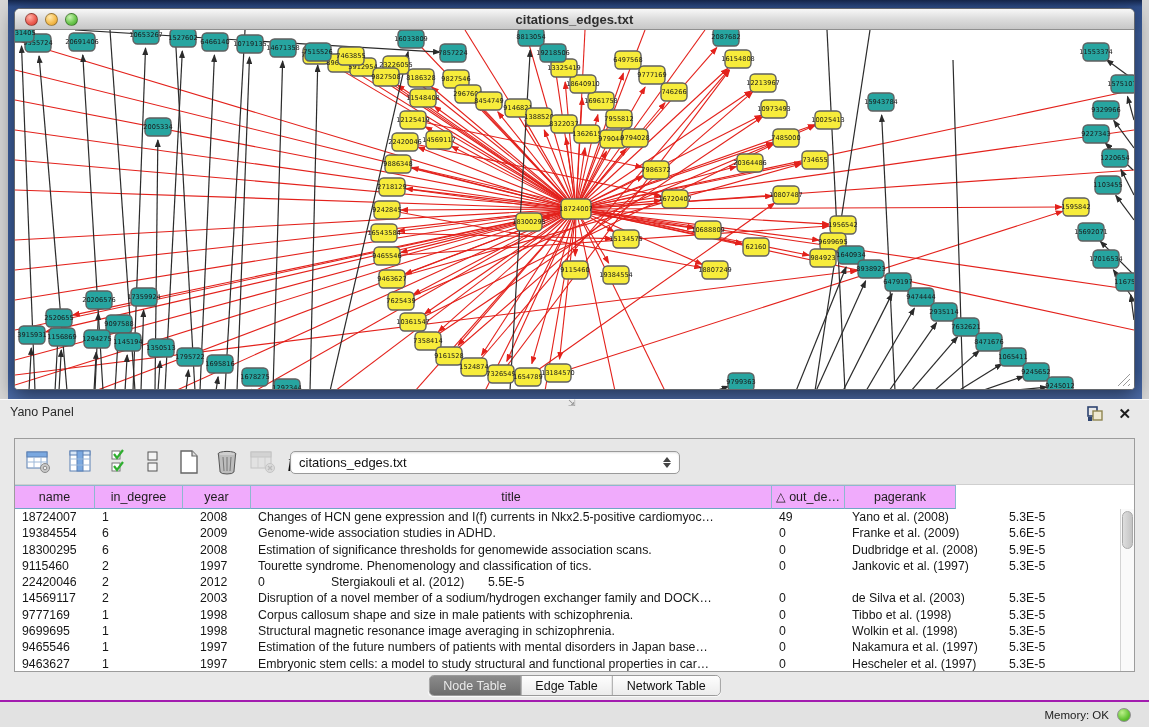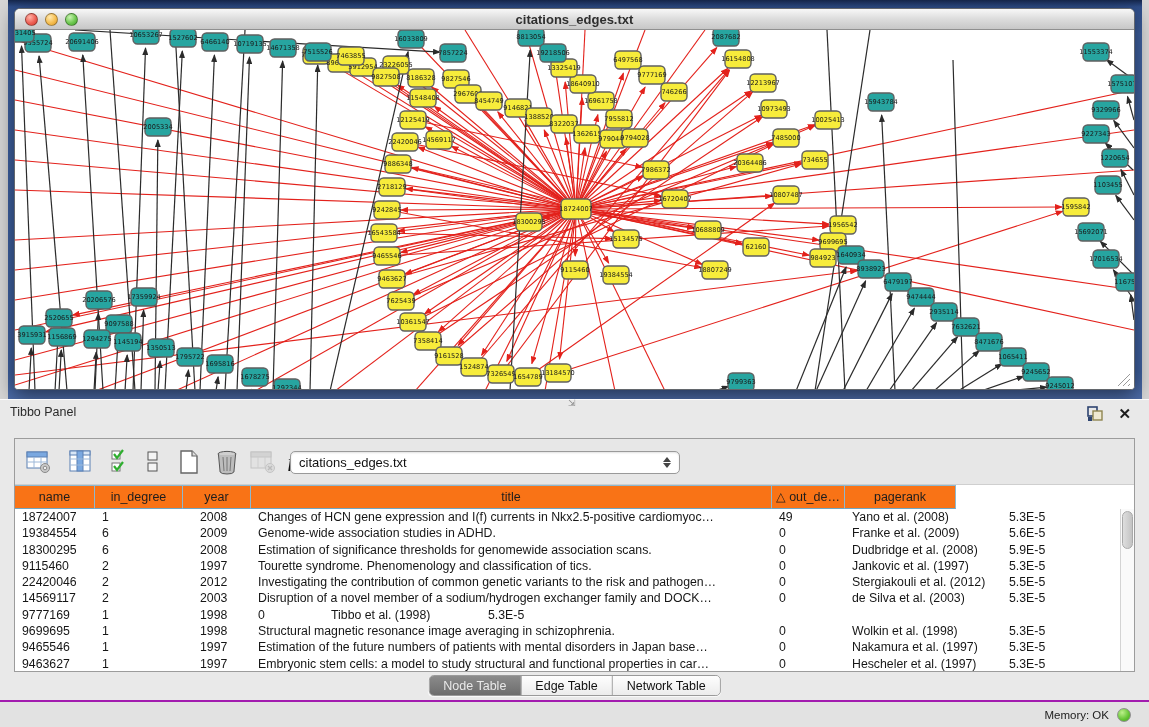--- a/index.html
+++ b/index.html
@@ -37,21 +37,21 @@
   .tbtn { position:absolute; top:7px; width:32px; height:32px; display:flex; align-items:center; justify-content:center; }
   .combo { position:absolute; left:275px; top:12px; width:390px; height:23px; background:#fff;
     border:1px solid #9a9a9a; border-radius:5px; font-size:13px; color:#111;
     display:flex; align-items:center; padding:0 8px; box-shadow:inset 0 1px 2px rgba(0,0,0,.12); }
   .combo .arrows { margin-left:auto; display:flex; flex-direction:column; gap:1px; }
   .combo .arrows i { width:0; height:0; border-left:4px solid transparent; border-right:4px solid transparent; display:block; }
   .combo .arrows .up { border-bottom:5px solid #444; }
   .combo .arrows .dn { border-top:5px solid #444; }
 
   .thead { position:absolute; left:0; top:46px; height:24px; display:flex; }
-  .th { background:#f97316; border-right:1px solid #8db8cf; border-top:1px solid #8db8cf; border-bottom:1px solid #6fa6c4;
+  .th { background:#f0abfc; border-right:1px solid #8db8cf; border-top:1px solid #8db8cf; border-bottom:1px solid #6fa6c4;
         font-size:12.5px; color:#1d1d1d; text-align:center; line-height:22px; overflow:hidden; white-space:nowrap; }
   .th:first-child { border-left:none; }
   .tbody { position:absolute; left:0; top:70px; bottom:0; width:1106px; overflow:hidden; }
   .tr { display:flex; height:16.3px; }
   .td { font-size:12.3px; color:#161616; line-height:16.3px; white-space:nowrap; overflow:hidden; padding-left:7px; }
   .vscroll { position:absolute; right:0; top:70px; bottom:0; width:14px; background:#fafafa; border-left:1px solid #d4d4d4; }
   .vthumb { position:absolute; left:1px; top:2px; width:11px; height:38px; border-radius:6px;
     background:linear-gradient(90deg,#dedede,#c3c3c3); border:1px solid #a9a9a9; }
 
   
@@ -714,21 +714,21 @@
         <line x1="4" y1="16" x2="16" y2="4"></line>
           <line x1="9" y1="16" x2="16" y2="9"></line>
           <line x1="14" y1="16" x2="16" y2="14"></line>
       </svg>
     </div>
   </div>
 </div>
 
 <div class="tpanel">
   <span class="splitter-glyph">⇲</span>
-  <div class="tpanel-title">Tibbo Panel</div>
+  <div class="tpanel-title">Yano Panel</div>
 
   <div class="panel-btns">
     <svg width="17" height="16">
       <rect x="1" y="1" width="9" height="9" fill="none" stroke="#2e4470" stroke-width="1.6"></rect>
       <rect x="6" y="5" width="9" height="9" fill="#efe9d2" stroke="#8f8550" stroke-width="1.4"></rect>
       <rect x="1" y="11" width="4" height="4" fill="#2e4470"></rect>
     </svg>
     <span style="font-size:15px;font-weight:bold;color:#1c1c1c;line-height:14px">✕</span>
   </div>
 
@@ -850,38 +850,38 @@
           <div class="td" style="width: 68px; padding-left: 17px;">1997</div>
           <div class="td" style="width: 521px;">Tourette syndrome. Phenomenology and classification of tics.</div>
           <div class="td" style="width: 73px;">0</div>
           <div class="td" style="width: 157px;">Jankovic et al. (1997)</div>
           <div class="td" style="width: 111px;">5.3E-5</div>
         </div>
         <div class="tr">
           <div class="td" style="width: 80px;">22420046</div>
           <div class="td" style="width: 88px;">2</div>
           <div class="td" style="width: 68px; padding-left: 17px;">2012</div>
-          <div class="td" style="width: 521px;">Investigating the contribution of common genetic variants to the risk and pathogen…</div>
           <div class="td" style="width: 73px;">0</div>
           <div class="td" style="width: 157px;">Stergiakouli et al. (2012)</div>
           <div class="td" style="width: 111px;">5.5E-5</div>
         </div>
         <div class="tr">
           <div class="td" style="width: 80px;">14569117</div>
           <div class="td" style="width: 88px;">2</div>
           <div class="td" style="width: 68px; padding-left: 17px;">2003</div>
           <div class="td" style="width: 521px;">Disruption of a novel member of a sodium/hydrogen exchanger family and DOCK…</div>
           <div class="td" style="width: 73px;">0</div>
           <div class="td" style="width: 157px;">de Silva et al. (2003)</div>
           <div class="td" style="width: 111px;">5.3E-5</div>
         </div>
         <div class="tr">
           <div class="td" style="width: 80px;">9777169</div>
           <div class="td" style="width: 88px;">1</div>
           <div class="td" style="width: 68px; padding-left: 17px;">1998</div>
+          <div class="td" style="width: 521px;">Corpus callosum shape and size in male patients with schizophrenia.</div>
           <div class="td" style="width: 73px;">0</div>
           <div class="td" style="width: 157px;">Tibbo et al. (1998)</div>
           <div class="td" style="width: 111px;">5.3E-5</div>
         </div>
         <div class="tr">
           <div class="td" style="width: 80px;">9699695</div>
           <div class="td" style="width: 88px;">1</div>
           <div class="td" style="width: 68px; padding-left: 17px;">1998</div>
           <div class="td" style="width: 521px;">Structural magnetic resonance image averaging in schizophrenia.</div>
           <div class="td" style="width: 73px;">0</div>

